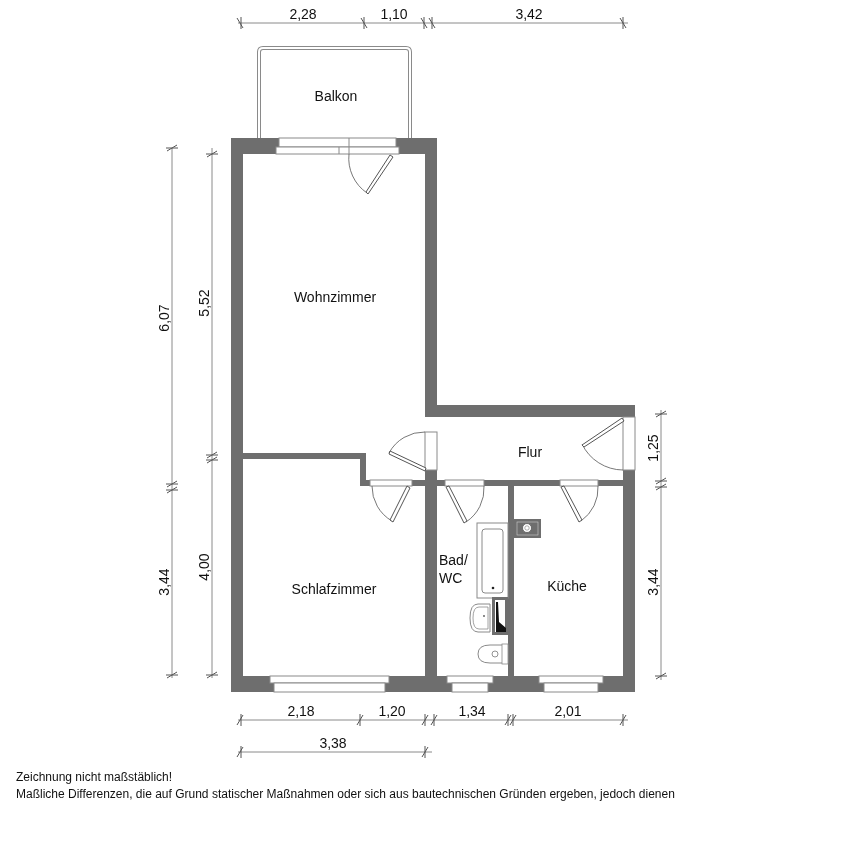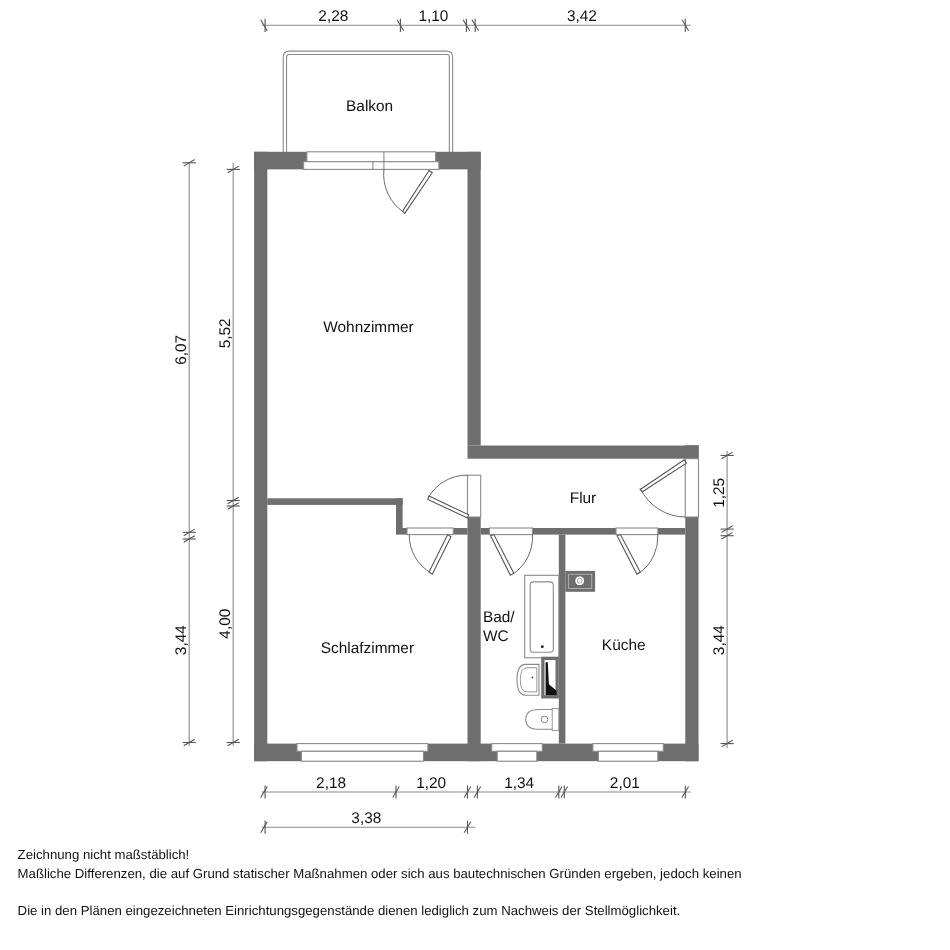--- a/index.html
+++ b/index.html
@@ -241,16 +241,15 @@
     <text class="room-label" x="530" y="457" text-anchor="middle">Flur</text>
     <text class="room-label" x="334" y="594" text-anchor="middle">Schlafzimmer</text>
     <text class="room-label" x="439" y="565">Bad/</text>
     <text class="room-label" x="439" y="583">WC</text>
     <text class="room-label" x="567" y="591" text-anchor="middle">Küche</text>
   </g>
 </svg>
 
 <div id="notes">
   <p>Zeichnung nicht maßstäblich!</p>
-  <p>Maßliche Differenzen, die auf Grund statischer Maßnahmen oder sich aus bautechnischen Gründen ergeben, jedoch keinen</p>
+  <p>Maßliche Differenzen, die auf Grund statischer Maßnahmen oder sich aus bautechnischen Gründen ergeben, jedoch dienen</p>
   <div class="gap"></div>
-  <p>Die in den Plänen eingezeichneten Einrichtungsgegenstände dienen lediglich zum Nachweis der Stellmöglichkeit.</p>
 </div>
 
 </body></html>

